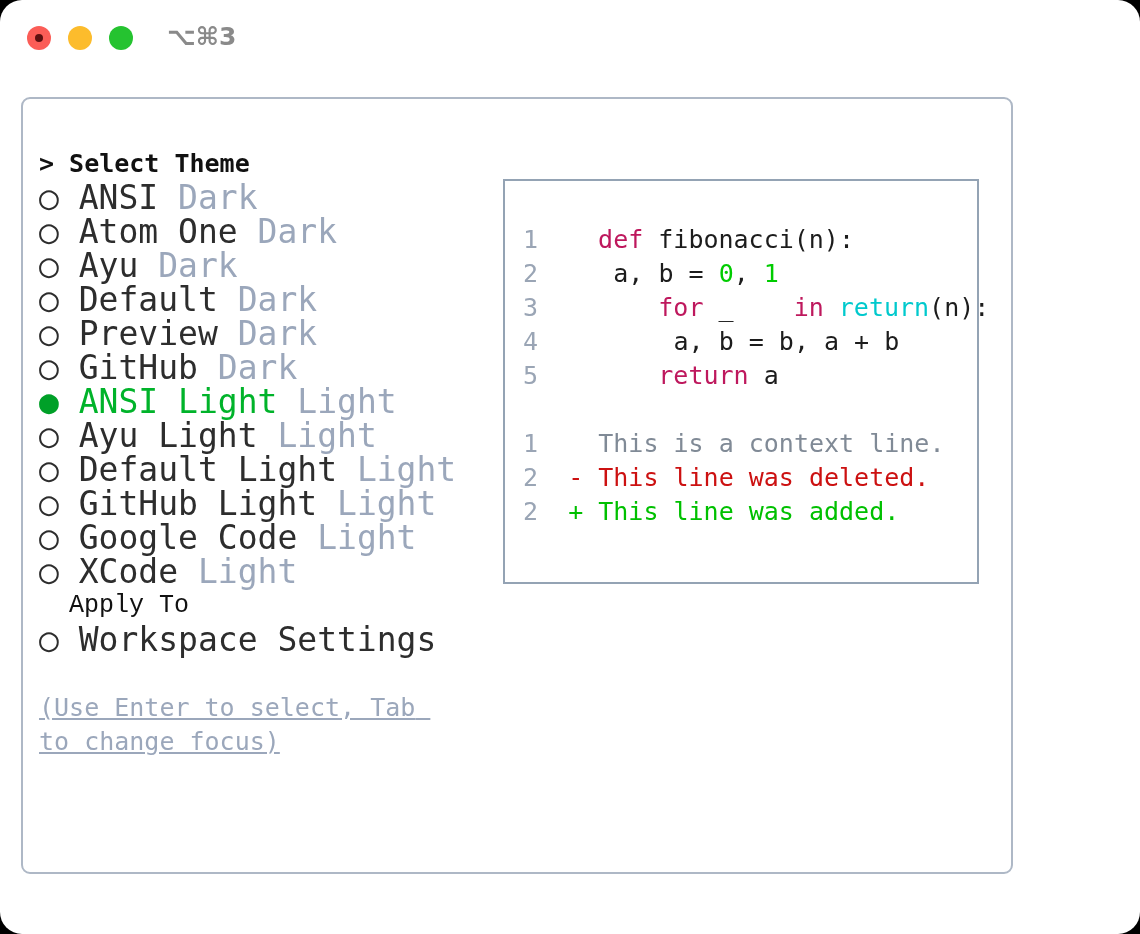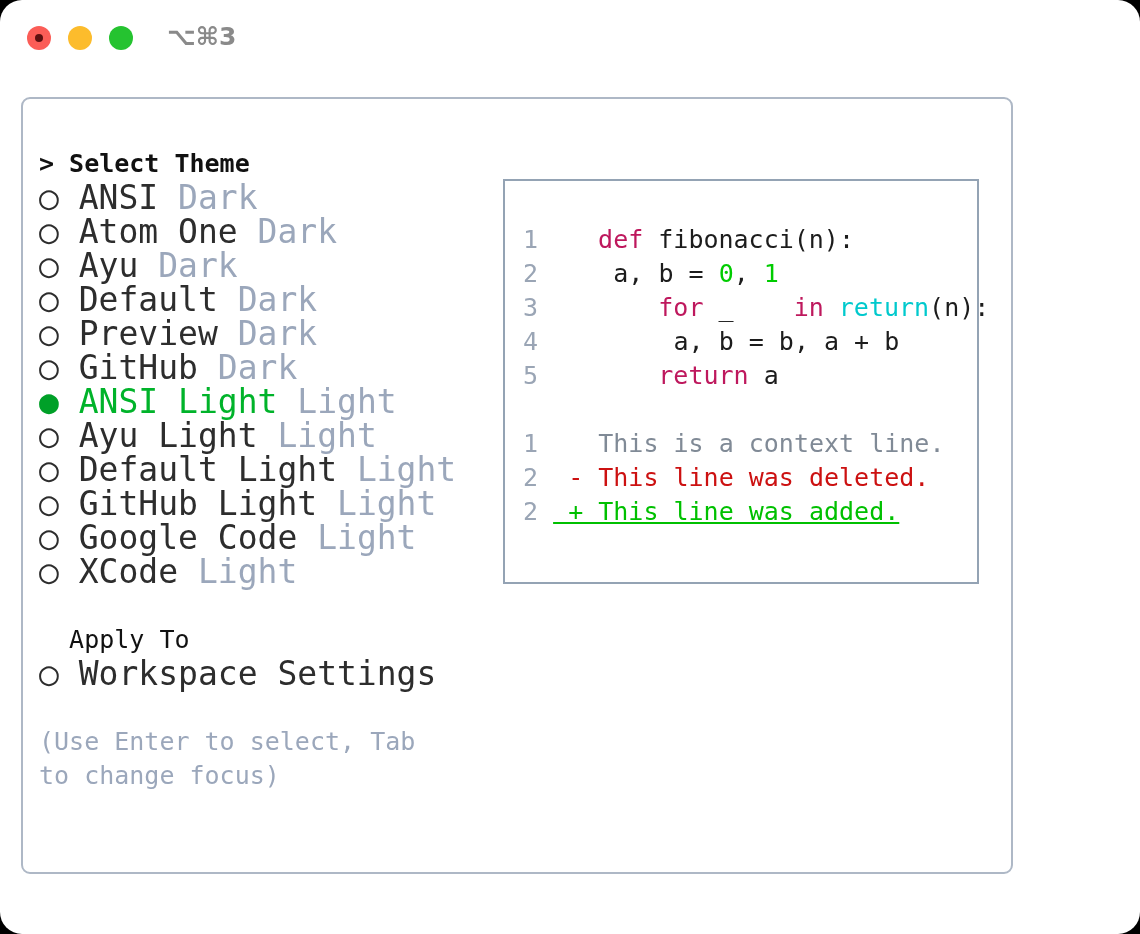--- a/index.html
+++ b/index.html
@@ -110,29 +110,30 @@
   .theme-row.selected { color: #00b32a; }
   .theme-row.selected .marker { color: #00a028; }
   .badge {
     color: #9ba7bb;
   }
   .section-title {
     font-size: 25px;
     color: #111111;
     line-height: 34px;
     white-space: pre;
-    margin-top: 34px;
+    font-family: Liberation Mono, monospace;
   }
   .hint {
     font-size: 25px;
     line-height: 34px;
     color: #9ba7bb;
     white-space: pre-wrap;
     margin-top: 34px;
     width: 420px;
+    text-decoration: underline;
   }
   
   .right-pane {
     position: absolute;
     left: 480px;
     top: 48px;
     width: 500px;
   }
   .preview-title {
     font-size: 25px;
@@ -162,21 +163,21 @@
     text-align: right;
     margin-right: 1ch;
   }
   .kw   { color: #be185d; margin-left: 45px; }
   .fn   { color: #00c9cd; }
   .num  { color: #00cc00; }
   .plain{ color: #1c1c1c; }
   .spacer { height: 34px; }
   .diff-ctx { color: #808a96; }
   .diff-del { color: #cc1111; }
-  .diff-add { color: #00c000; text-decoration: underline; }
+  .diff-add { color: #00c000; }
 </style>
 </head>
 <body>
 
 <div class="app-window">
 
   <div class="titlebar">
     <div class="traffic">
       <span class="dot dot-red"></span>
       <span class="dot dot-yellow"></span>

